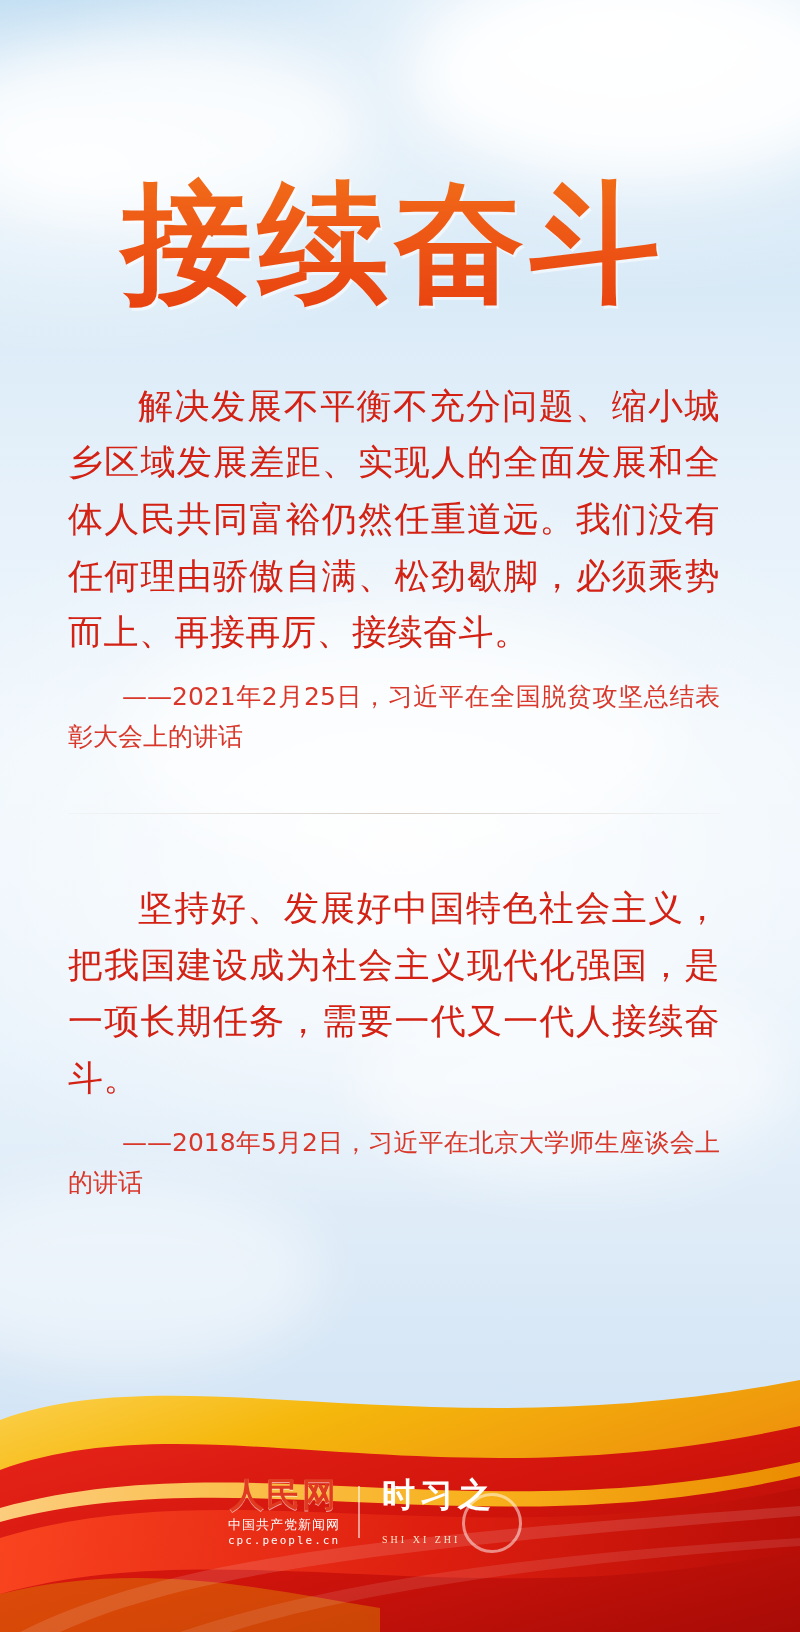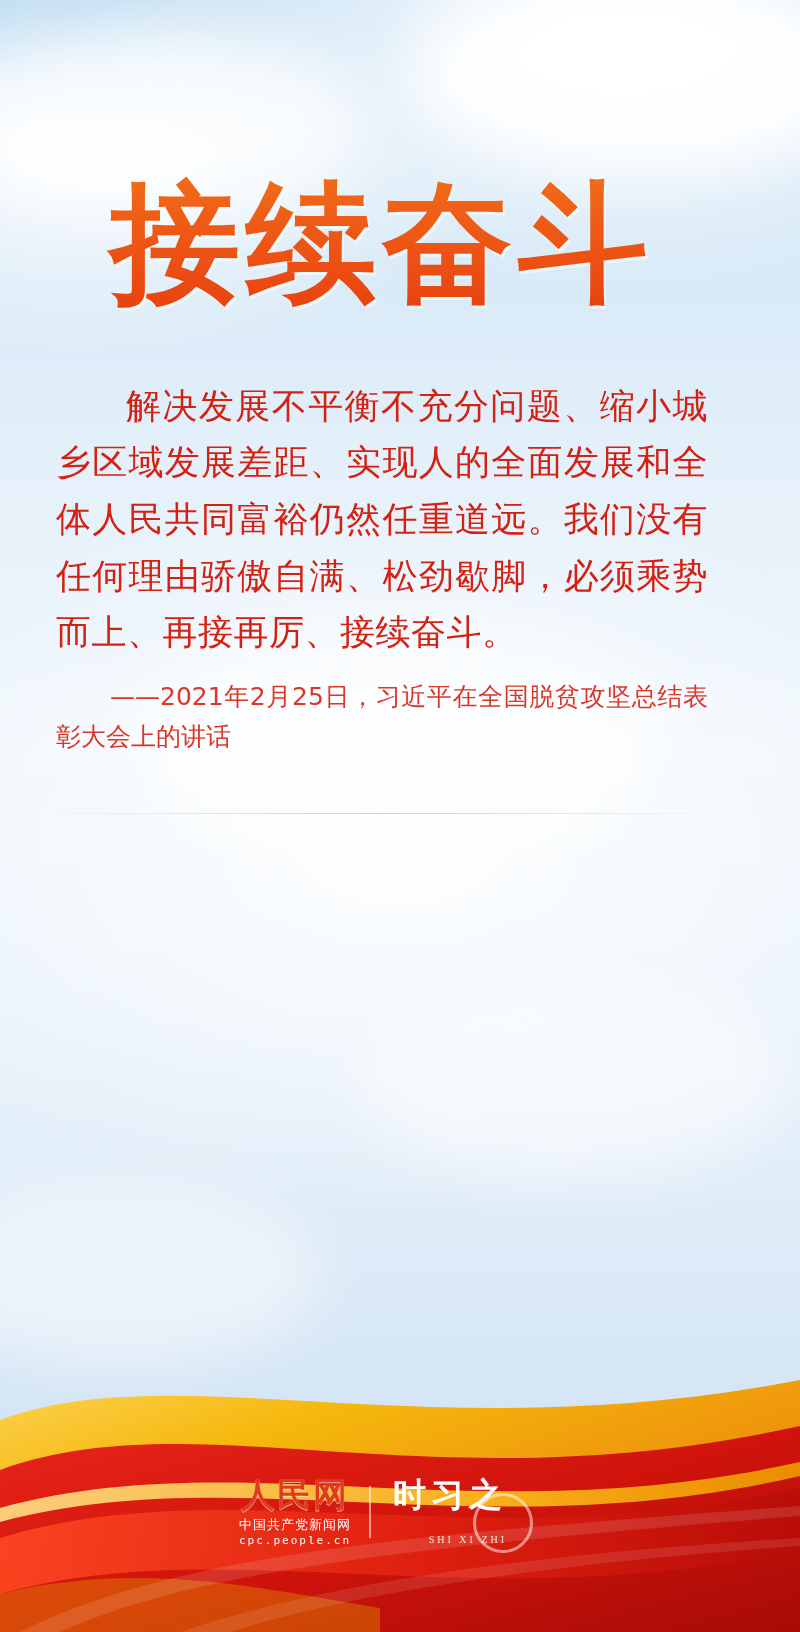--- a/index.html
+++ b/index.html
@@ -32,21 +32,21 @@
     filter: blur(28px);
   }
   .c1 { left: -60px; top: 40px; width: 420px; height: 180px; }
   .c2 { right: -70px; top: -30px; width: 460px; height: 210px; background: rgba(255,255,255,0.9); }
   .c3 { left: 120px; top: 620px; width: 560px; height: 240px; background: rgba(255,255,255,0.55); }
   .c4 { right: 10px; top: 980px; width: 430px; height: 200px; background: rgba(255,255,255,0.5); }
   .c5 { left: -80px; top: 1180px; width: 400px; height: 190px; background: rgba(255,255,255,0.45); }
 
   .content {
     position: absolute;
-    left: 0; top: 0;
+    left: 12px; top: 0;
     width: 764px;
   }
 
   .headline {
     margin: 0;
     padding: 168px 0 0 0;
     text-align: center;
     font-family: "DejaVu Serif", "Liberation Serif", serif;
     font-weight: 700;
     font-size: 130px;
@@ -101,21 +101,21 @@
     left: 0;
     bottom: 0;
     width: 800px;
     height: 330px;
     overflow: hidden;
   }
   .ribbon svg { display: block; }
 
   .footer-logos {
     position: absolute;
-    left: 11px;
+    left: 0;
     bottom: 86px;
     width: 724px;
     display: flex;
     align-items: center;
     justify-content: center;
     gap: 18px;
   }
   .logo-people {
     display: flex;
     flex-direction: column;
@@ -146,21 +146,21 @@
   }
   .logo-sep {
     width: 2px;
     height: 52px;
     background: rgba(255,255,255,0.55);
   }
   .logo-shixi {
     position: relative;
     display: flex;
     flex-direction: column;
-    align-items: flex-end;
+    align-items: flex-start;
     line-height: 1;
     padding-left: 4px;
     gap: 16px;
   }
   .logo-shixi .sx-main {
     font-family: "DejaVu Serif", "Liberation Serif", serif;
     font-weight: 700;
     font-size: 33px;
     color: #ffffff;
     letter-spacing: 5px;
@@ -197,20 +197,24 @@
 
     <h1 class="headline">接续奋斗</h1>
 
     <div class="quote-block first">
       <p class="quote-text">解决发展不平衡不充分问题、缩小城乡区域发展差距、实现人的全面发展和全体人民共同富裕仍然任重道远。我们没有任何理由骄傲自满、松劲歇脚，必须乘势而上、再接再厉、接续奋斗。</p>
       <p class="quote-source">——2021年2月25日，习近平在全国脱贫攻坚总结表彰大会上的讲话</p>
     </div>
 
     <div class="divider"></div>
 
+    <div class="quote-block second">
+      <p class="quote-text">坚持好、发展好中国特色社会主义，把我国建设成为社会主义现代化强国，是一项长期任务，需要一代又一代人接续奋斗。</p>
+      <p class="quote-source">——2018年5月2日，习近平在北京大学师生座谈会上的讲话</p>
+    </div>
 
   </div>
 
   <div class="ribbon">
     <svg width="800" height="330" viewBox="0 0 800 330" xmlns="http://www.w3.org/2000/svg">
       <defs>
         <linearGradient id="gold1" x1="0" y1="0" x2="1" y2="0.4">
           <stop offset="0%" stop-color="#ffd34d"></stop>
           <stop offset="45%" stop-color="#f7b500"></stop>
           <stop offset="100%" stop-color="#f09000"></stop>

